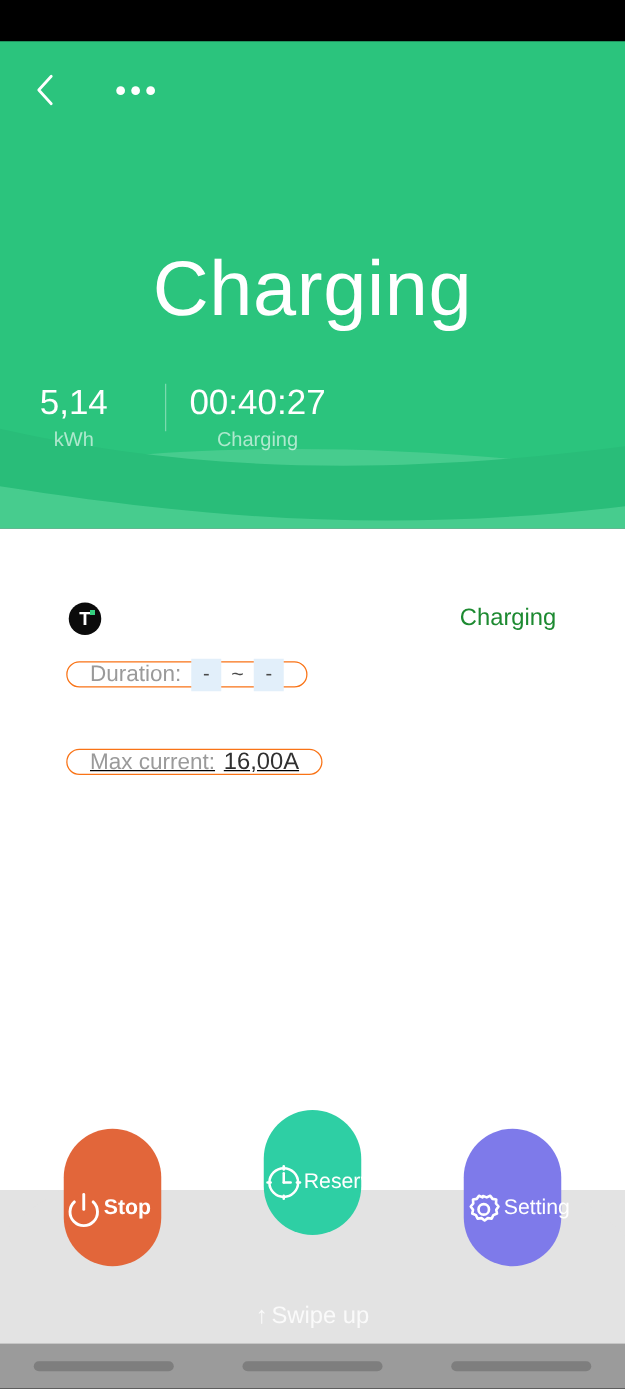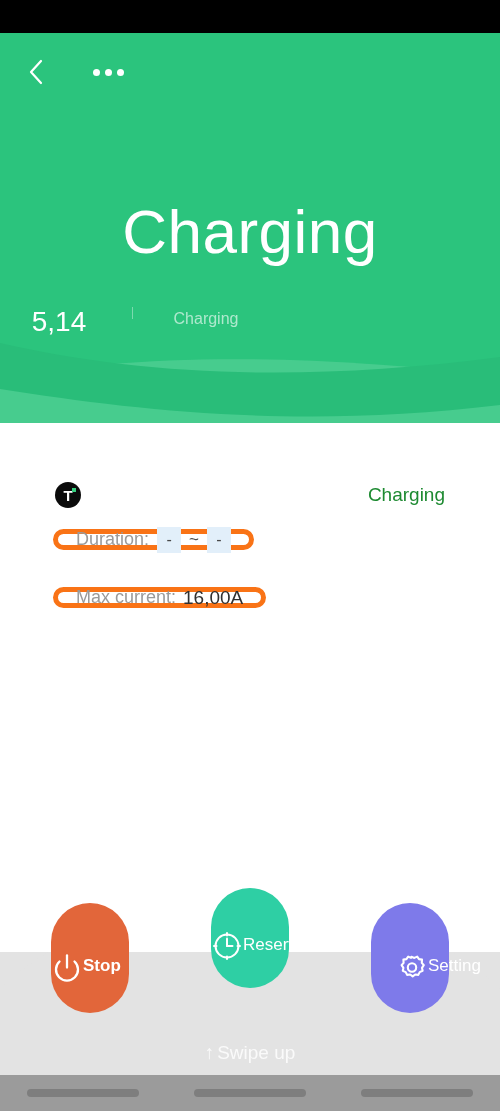--- a/index.html
+++ b/index.html
@@ -83,26 +83,26 @@
   }
   .device-id{
     margin-left:11px; color:#4A4A4A; font-size:19px;
   }
   .device-status{
     margin-left:auto; color:#1D8A31; font-size:19px;
   }
 
   .pill{
     position:absolute; z-index:3;
-    border:5px solid #f97316; border-radius:999px; background:#fff;
+    border:1px solid #f97316; border-radius:999px; background:#fff;
     display:flex; align-items:center; padding:0 18px;
     height:21px;
   }
   .pill-duration{ left:53px; top:529px; }
-  .pill-current{ left:53px; top:587px; }
+  .pill-current{ left:53px; top:599px;text-decoration:underline; }
   .pill-label{ color:#9A9A9A; font-size:18px; }
   .pill-value{ color:#303030; font-size:19px; margin-left:7px; }
   .chip{
     background:#E2EFFA; color:#4A4A4A; font-size:16px;
     min-width:24px; height:26px; margin-left:8px;
     display:flex; align-items:center; justify-content:center;
   }
   .tilde{ color:#4A4A4A; font-size:17px; margin-left:8px; }
 
   
@@ -137,21 +137,21 @@
   .act-stop .ico{ margin-top:20px; }
   .act-stop .cap{ margin-top:16px; font-weight:700;text-align:center; }
 
   .act-reserve{
     left:211px; top:888px; height:100px; background:#2ECFA4;
   }
   .act-reserve .ico{ margin-top:16px; }
   .act-reserve .cap{ margin-top:14px; }
 
   .act-setting{
-    left:371px; top:903px; height:110px; background:#7E7AEA;padding-left:25px;
+    left:371px; top:903px; height:110px; background:#7E7AEA;
   }
   .act-setting .ico{ margin-top:20px; }
   .act-setting .cap{ margin-top:16px; }
 
   
   .androidnav{
     position:absolute; left:0; top:1075px; width:500px; height:36px;
     background:#9B9B9B; display:flex; align-items:center; justify-content:space-around;
     z-index:6;
   }
@@ -187,23 +187,25 @@
         <i></i>
     </span>
   </div>
 </div>
 
 <div class="hero-title">Charging</div>
 
 <div class="stats">
   <div class="stat">
     <div class="val">5,14</div>
+    <div class="lbl">kWh</div>
   </div>
   <div class="stat-div"></div>
   <div class="stat">
+    <div class="val">00:40:27</div>
     <div class="lbl">Charging</div>
   </div>
 </div>
 
 <div class="body-area"></div>
 
 <div class="device-row">
   <span class="tuya-badge">
     <span class="t">T</span>
     <span class="sq"></span>

